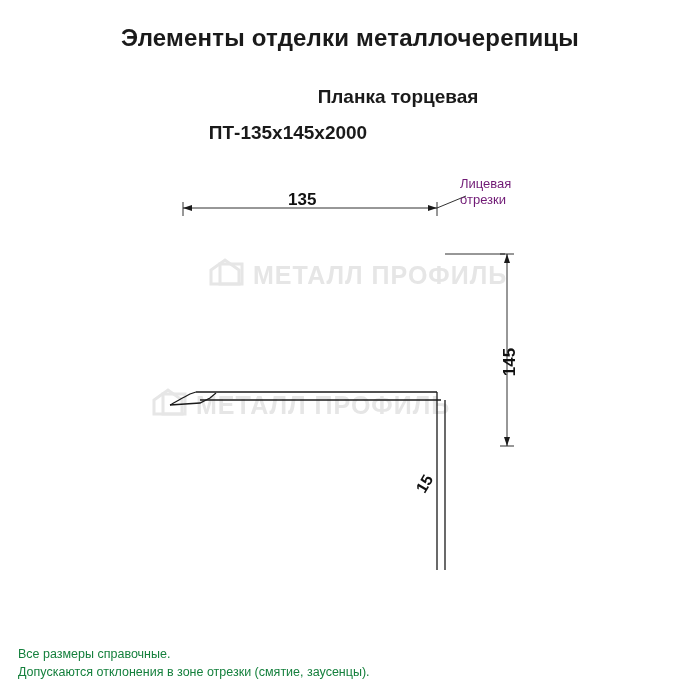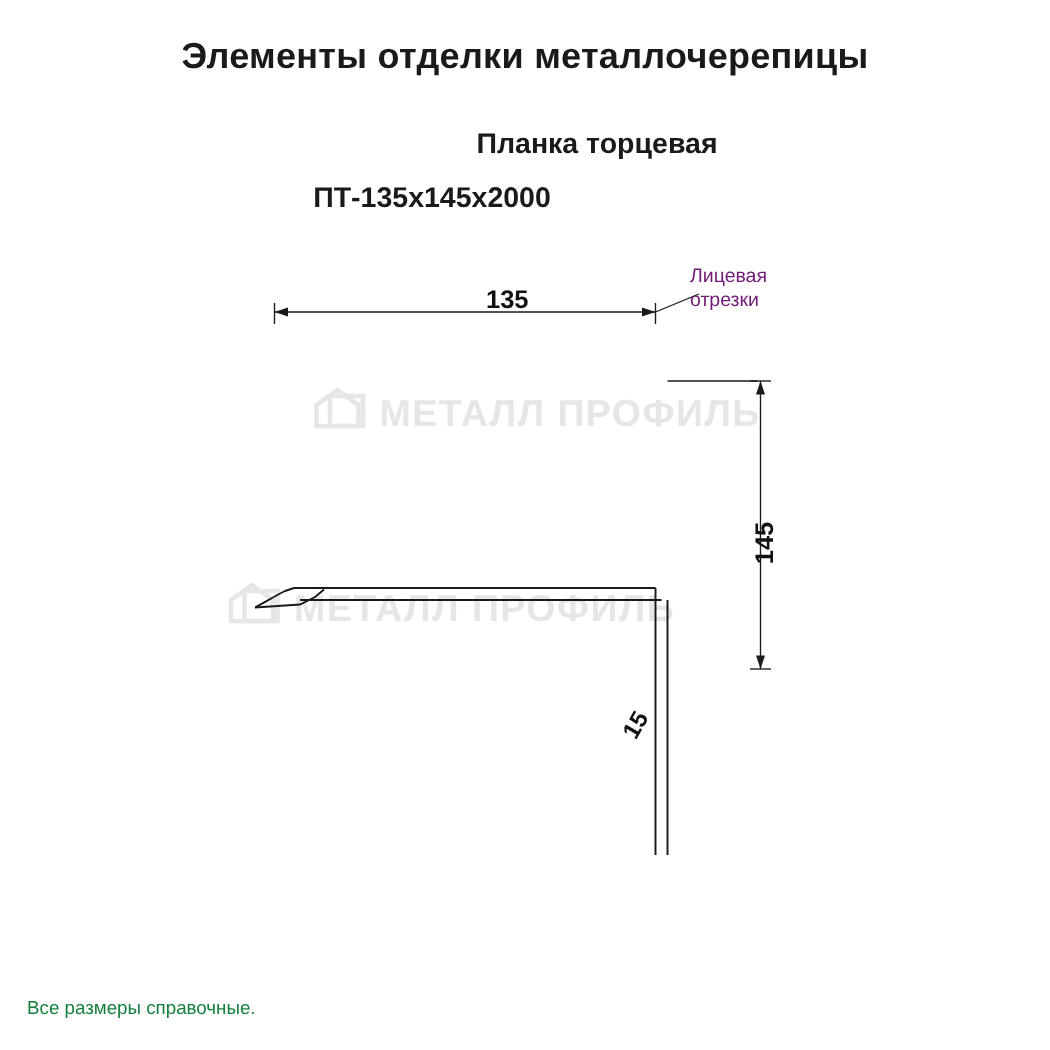--- a/index.html
+++ b/index.html
@@ -76,21 +76,20 @@
   }
   .dim-label {
     position: absolute;
     font-size: 17px;
     font-weight: bold;
     color: #111;
   }
   #dim-w {
     left: 288px;
     top: 190px;
-    margin-left: 36px;
   }
   #dim-h {
     left: 496px;
     top: 352px;
     transform: rotate(-90deg);
     transform-origin: center center;
   }
   #dim-s {
     left: 416px;
     top: 475px;
@@ -183,15 +182,16 @@
   <div class="dim-label" id="dim-h">145</div>
   <div class="dim-label" id="dim-s">15</div>
 
   <div class="face-label">
     <div>Лицевая</div>
     <div>отрезки</div>
   </div>
 
   <div class="footer">
     <div class="footnote-line">Все размеры справочные.</div>
+    <div class="footnote-line">Допускаются отклонения в зоне отрезки (смятие, заусенцы).</div>
   </div>
 
 </div>
 
 </body></html>

